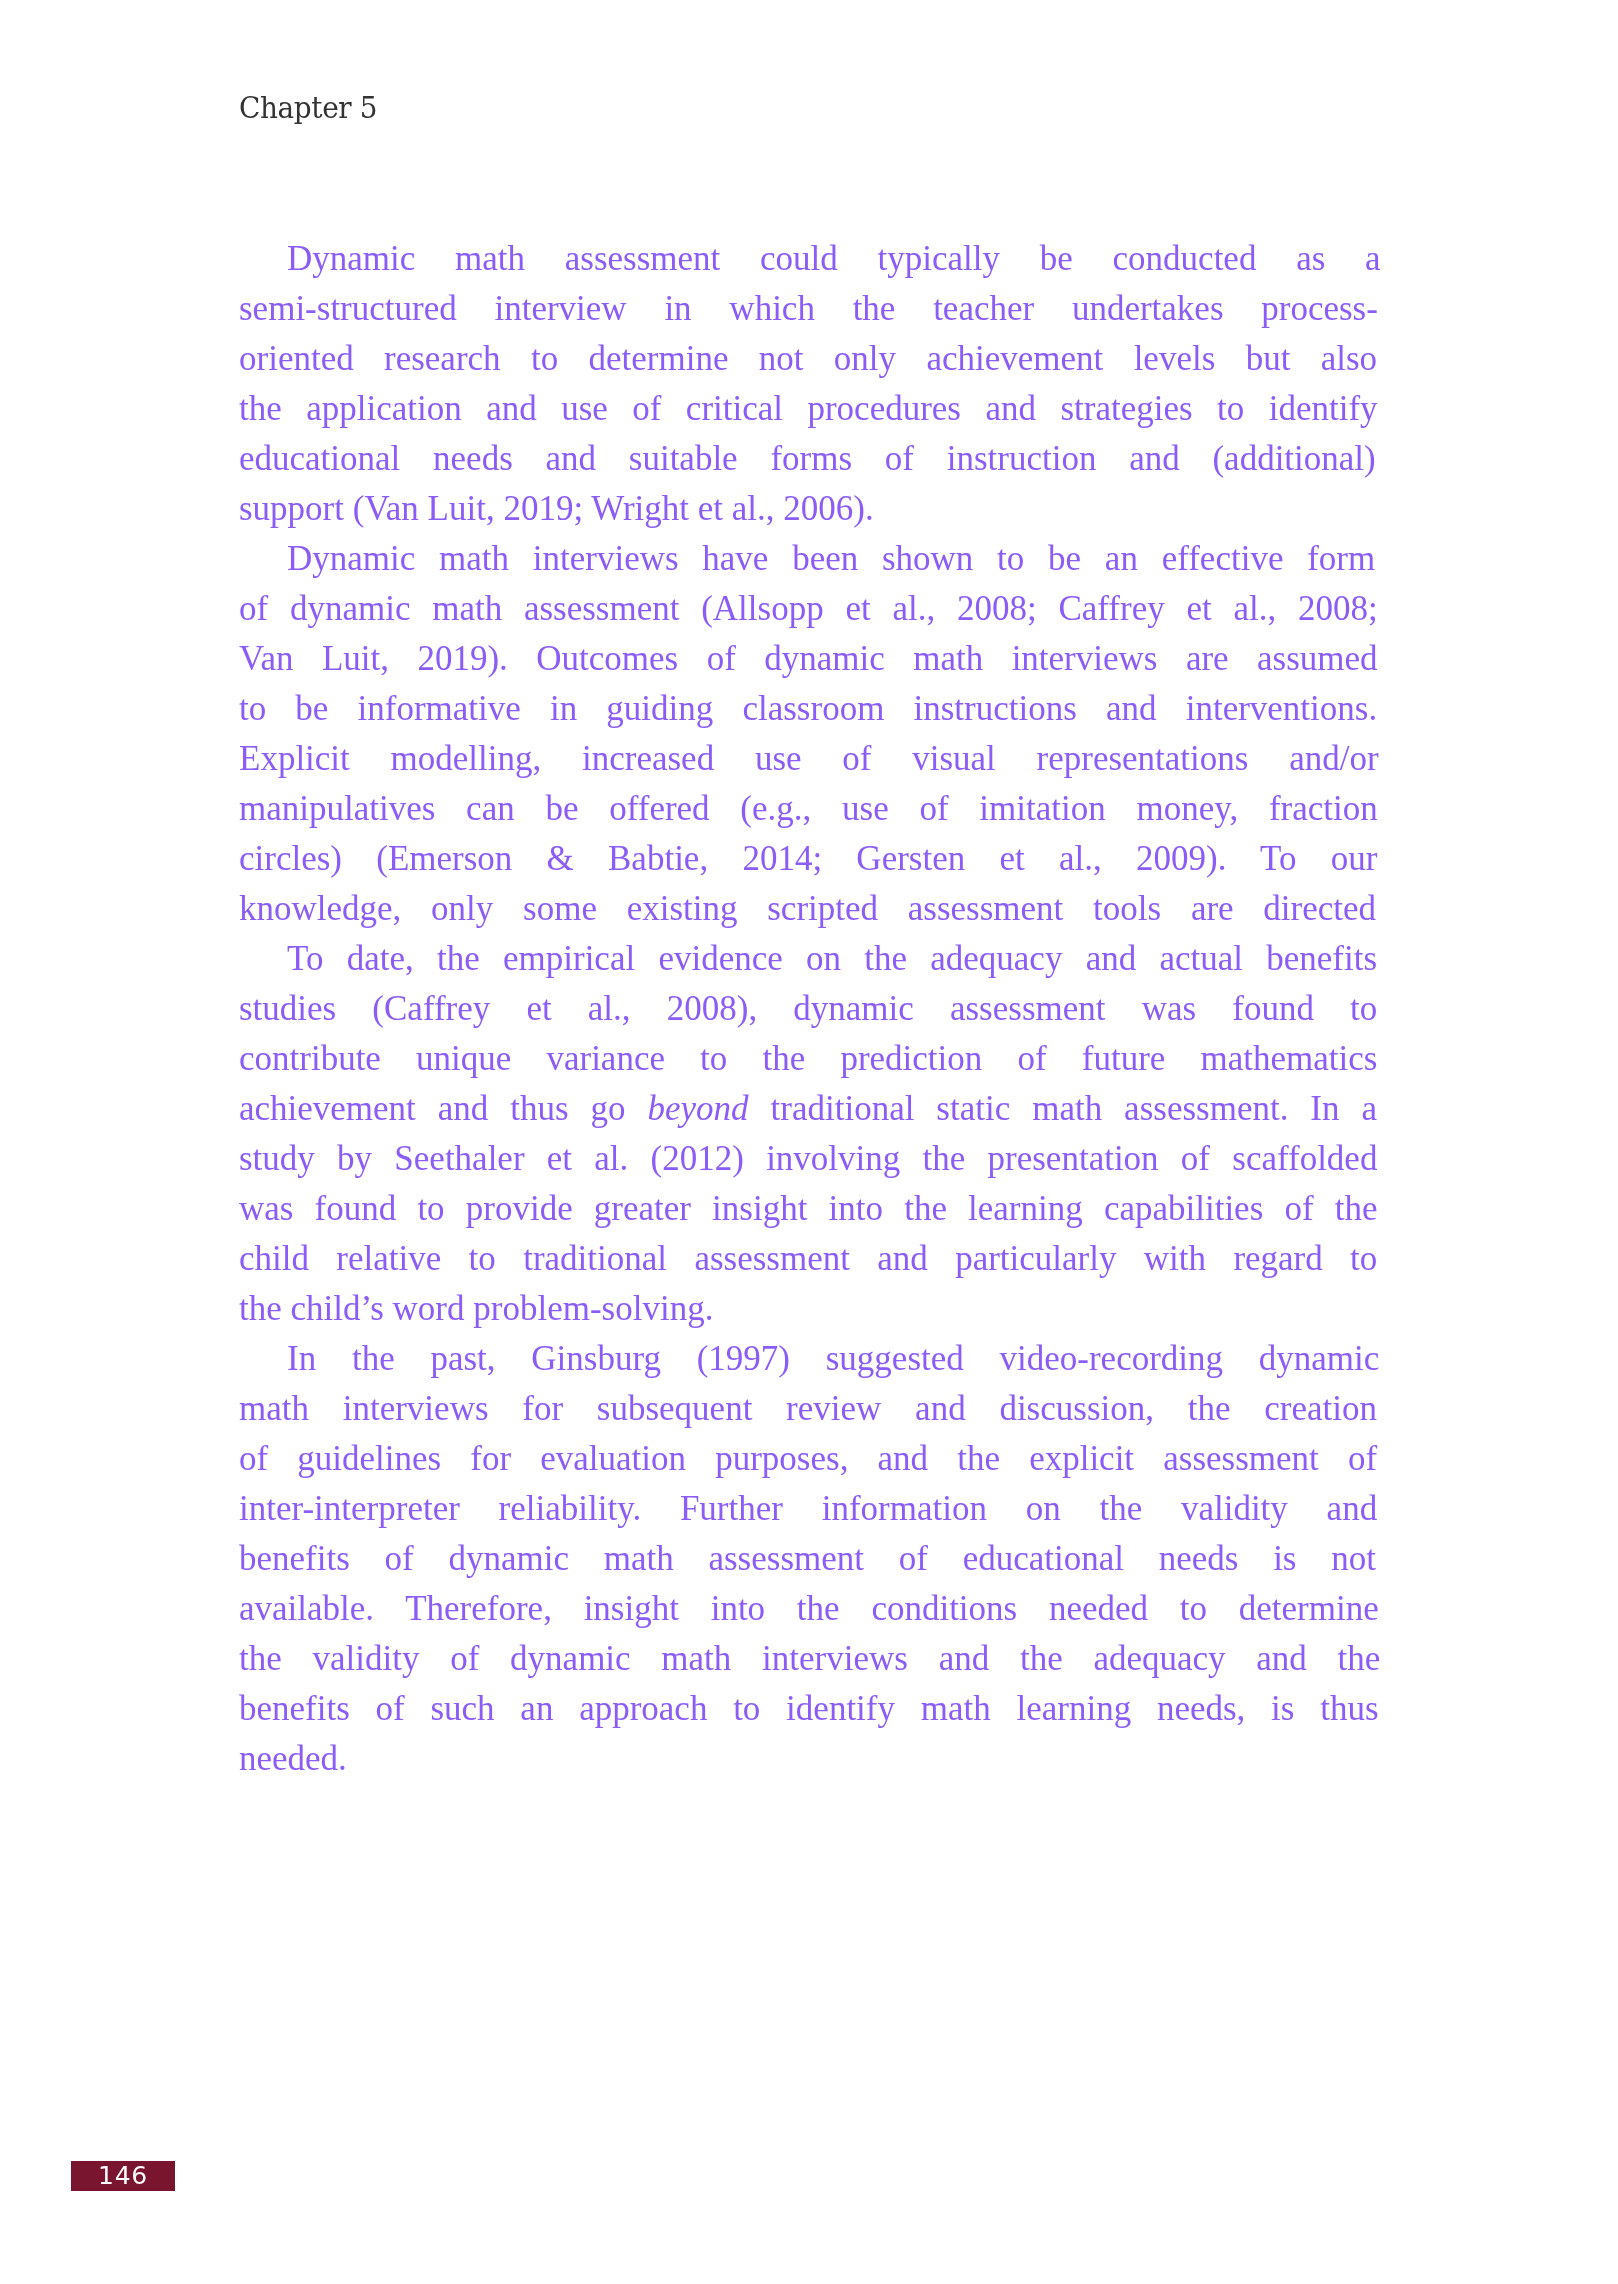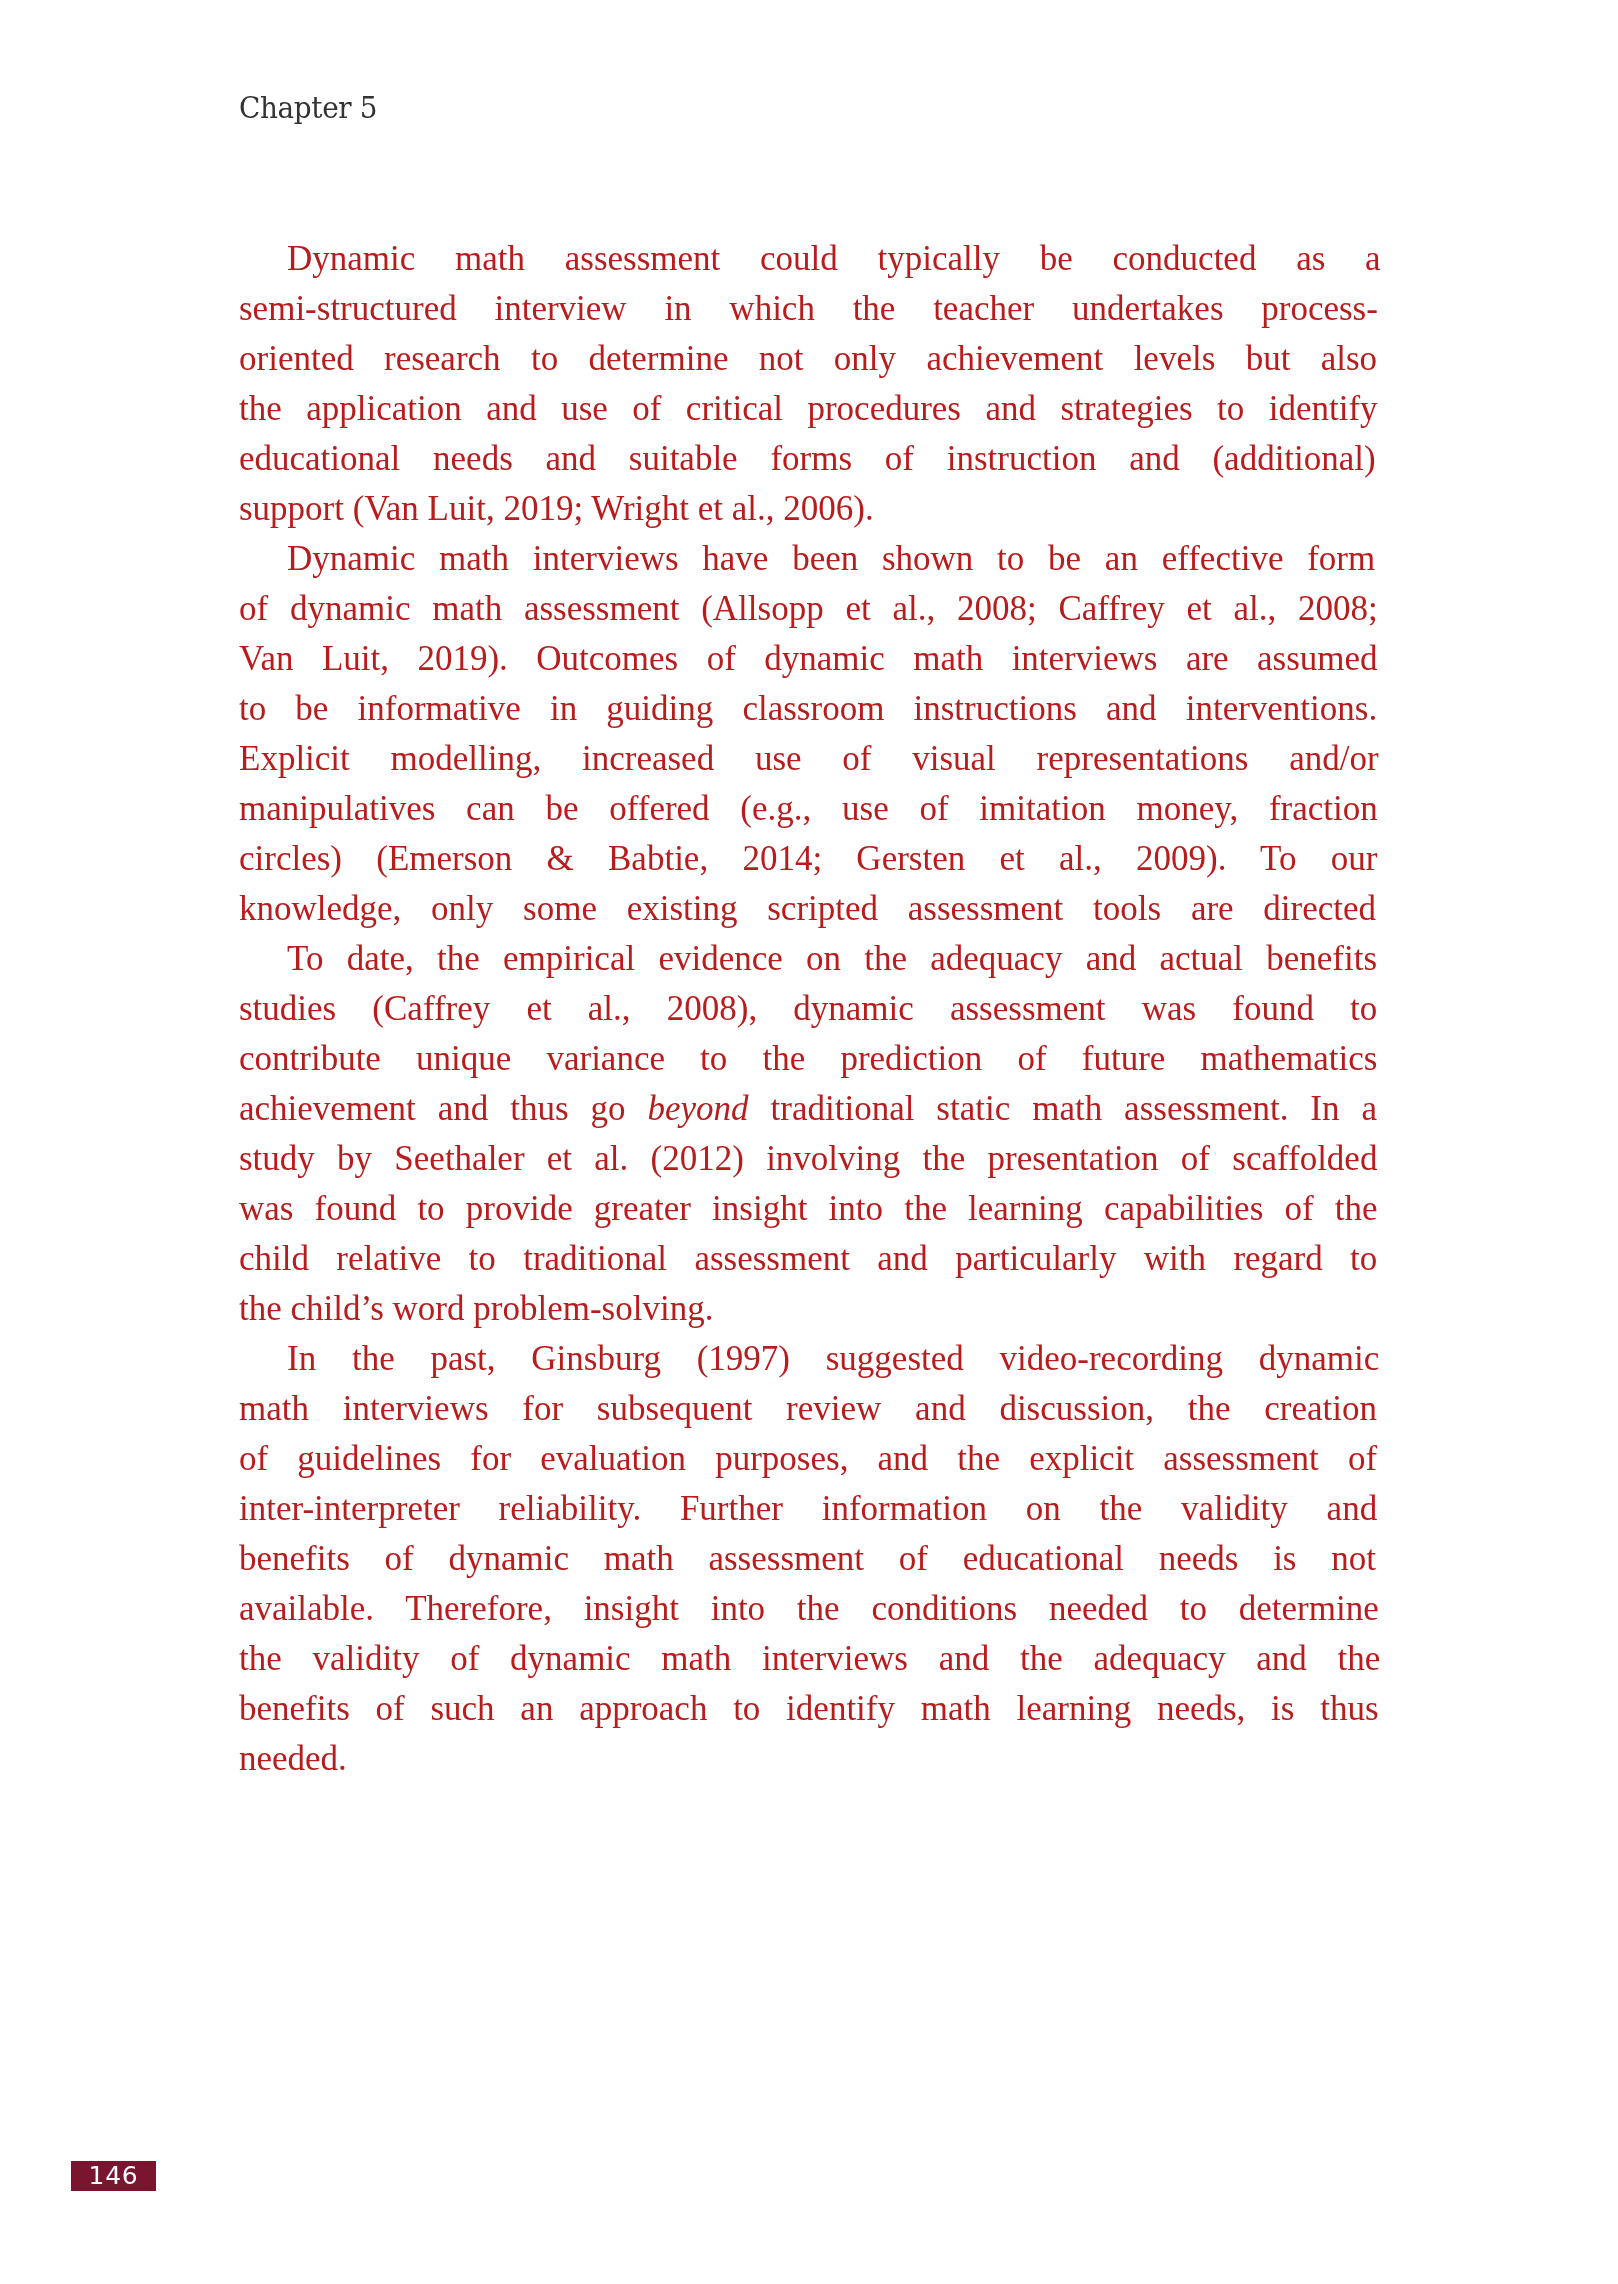--- a/index.html
+++ b/index.html
@@ -26,21 +26,21 @@
     transform: scaleX(0.93);
     transform-origin: left top;
   }
   .body-text {
     position: absolute;
     left: 239px;
     top: 234px;
     width: 1139px;
     font-family: "Liberation Serif", serif;
     font-size: 35px;
-    color: #b91c1c;
+    color: #8b5cf6;
   }
   .line {
     display: block;
     height: 50px;
     line-height: 50px;
     white-space: nowrap;
     text-align: justify;
     text-align-last: justify;
     width: 1139px;
     overflow: visible;
@@ -53,21 +53,21 @@
     text-align: left;
     text-align-last: left;
   }
   .line .em {
     font-style: italic;
   }
   .page-number {
     position: absolute;
     left: 71px;
     top: 2161px;
-    width: 85px;
+    width: 104px;
     height: 30px;
     background: #7a1530;
     color: #ffffff;
     font-family: "DejaVu Sans", sans-serif;
     font-size: 25px;
     line-height: 30px;
     text-align: center;
     letter-spacing: 0.8px;
   }
 </style>

